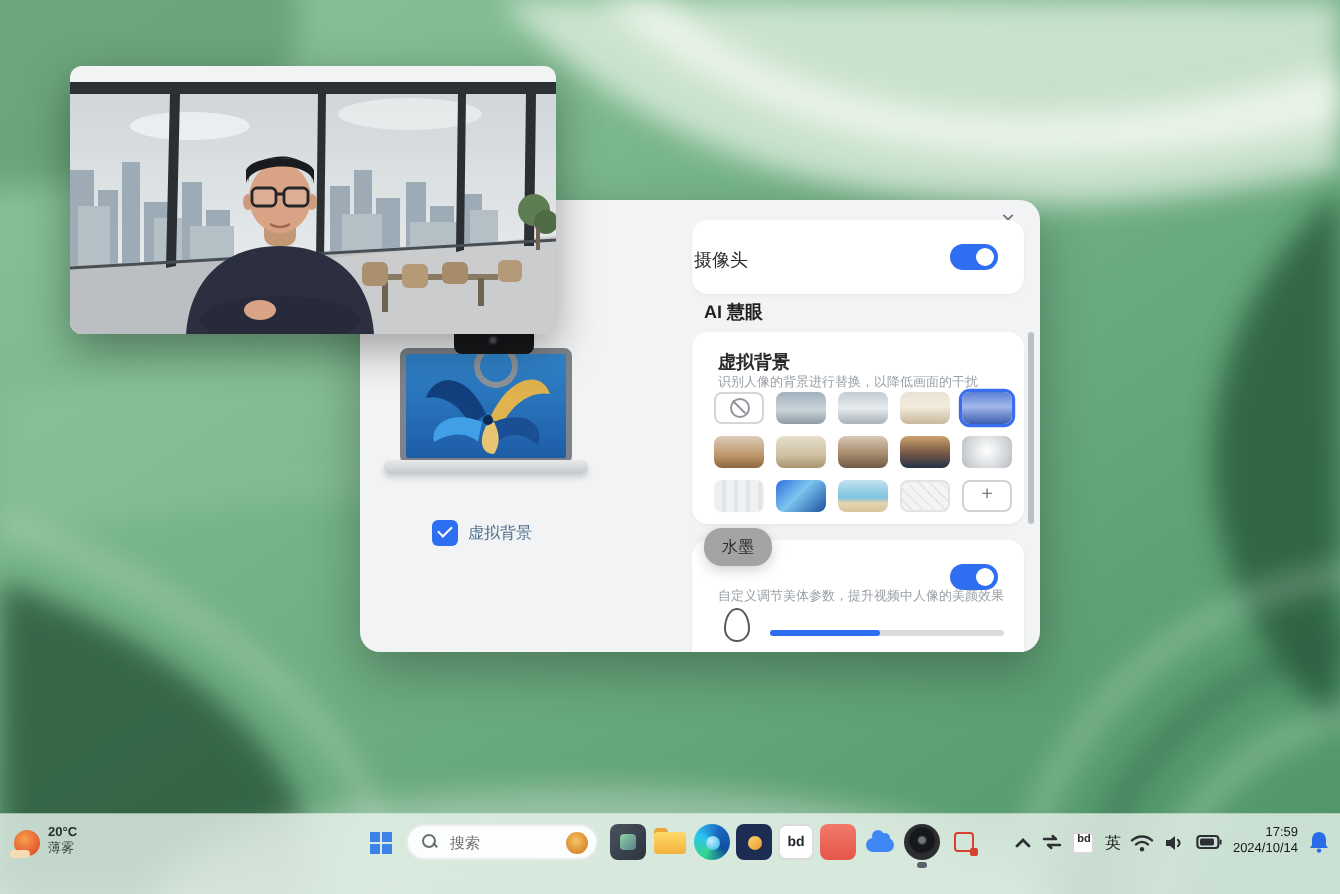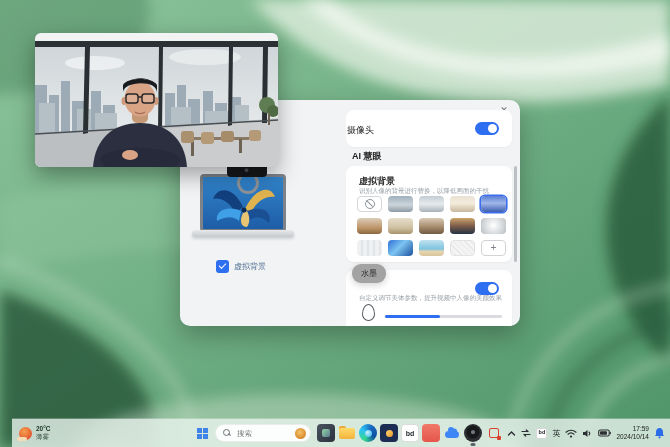--- a/index.html
+++ b/index.html
@@ -74,21 +74,21 @@
   .tooltip{position:absolute;left:172px;top:164px;padding:4px 9px;background:#a3a3a3;border-radius:9px;
     box-shadow:0 2px 7px rgba(0,0,0,.18);font-size:8px;color:#2b2b2b;z-index:6;}
   .card3{top:170px;height:85px;}
   .beauty-desc{top:24px;}
   .egg-icon{position:absolute;left:16px;top:34px;width:11px;height:15px;border:1.4px solid #555a60;
     border-radius:50% 50% 50% 50% / 62% 62% 40% 40%;}
   .slider-track{position:absolute;left:39px;top:45px;width:117px;height:3px;border-radius:2px;background:#d9dbde;}
   .slider-fill{height:100%;border-radius:2px;background:#2e6ef0;width:47%;}
 
   
-  .taskbar{position:absolute;left:12px;right:0;bottom:0;height:28px;z-index:40;
+  .taskbar{position:absolute;left:0;right:0;bottom:0;height:40px;z-index:40;
     background:rgba(233,242,236,.8);backdrop-filter:blur(8px);box-shadow:0 -0.5px 0 rgba(255,255,255,.5);}
   .tb-left{position:absolute;left:7px;top:0;height:28px;display:flex;align-items:center;gap:4px;}
   .weather-icon{width:13px;height:13px;border-radius:50%;position:relative;flex:0 0 auto;
     background:radial-gradient(circle at 40% 35%,#f6a14e,#e2542e 75%);}
   .weather-icon::after{content:"";position:absolute;left:-2px;bottom:-1px;width:10px;height:4px;border-radius:3px;
     background:#f6dcb4;}
   .weather-text{display:flex;flex-direction:column;line-height:1.25;}
   .weather-text b{font-size:6.5px;font-weight:bold;color:#17331f;}
   .weather-text span{font-size:6.5px;color:#2c4a36;}
   .tb-center{position:absolute;left:180px;top:0;height:28px;display:flex;align-items:center;gap:3px;}

